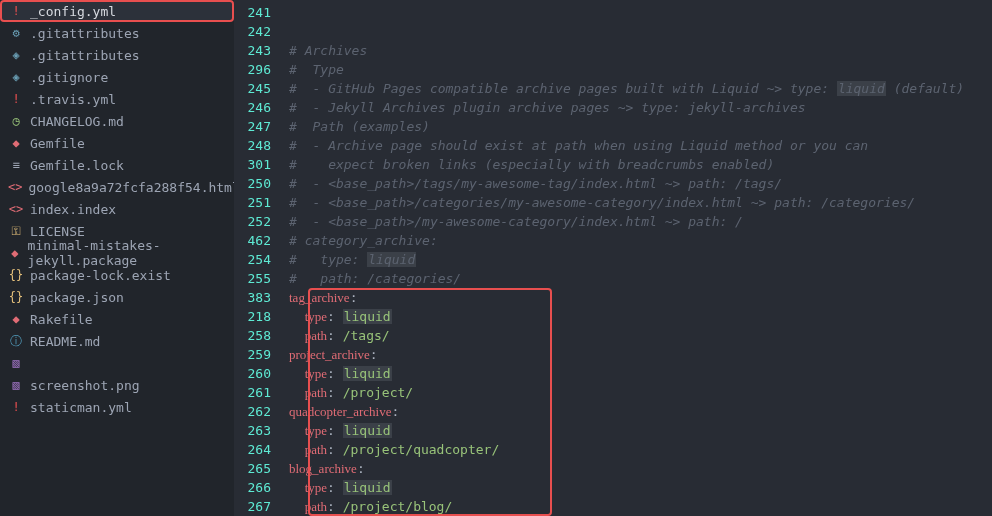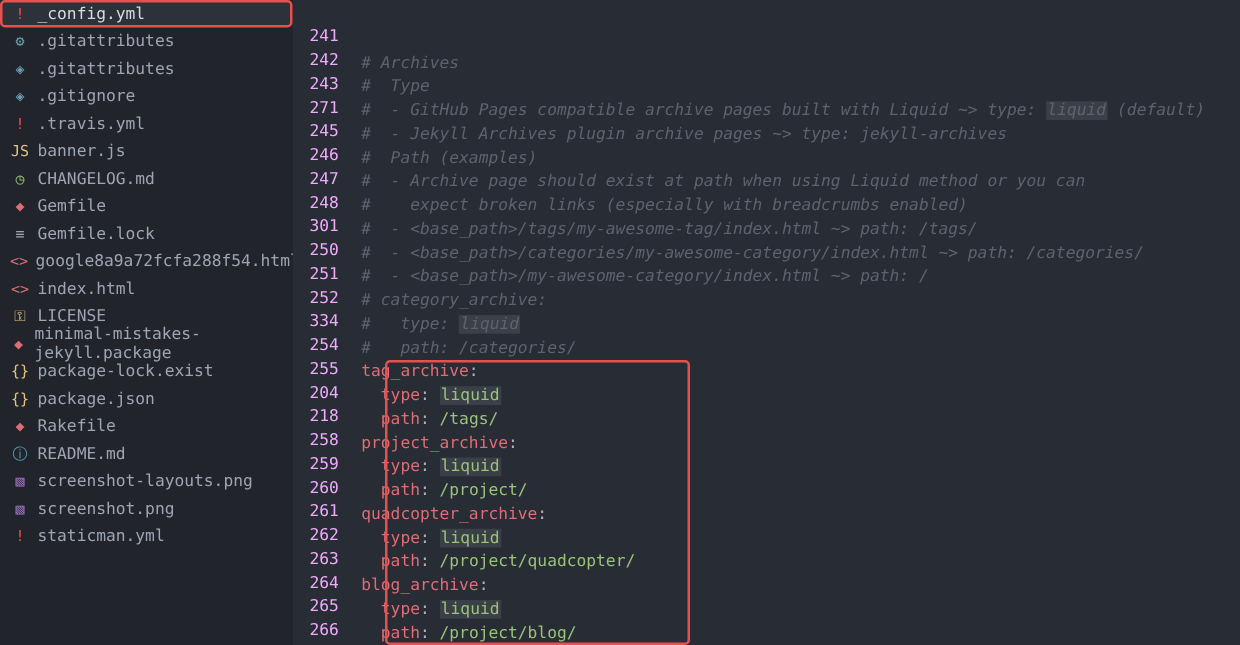--- a/index.html
+++ b/index.html
@@ -43,35 +43,35 @@
   }
   .editor {
     flex: 1;
     display: flex;
     background: #282c34;
     position: relative;
   }
   .gutter {
     width: 55px;
     text-align: right;
-    color: #f0abfc;
+    color: #5eead4;
     user-select: none;
     padding-right: 18px;
-    padding-top: 20px;
+    padding-top: 3px;
   }
   .gutter div { height: 19px; line-height: 19px; }
   .code {
     flex: 1;
     padding-top: 3px;
     white-space: pre;
     font-family: 'Consolas', 'Monaco', monospace;
   }
   .code-line { height: 19px; line-height: 19px; }
   .comment { color: #5c6370; font-style: italic; }
-  .key { color: #e06c75; }
+  .key { color: #e06c75; font-family: Liberation Serif, serif; }
   .string { color: #98c379; }
   .hl-box { background: #3b4048; padding: 0 1px; }
   .redbox {
     position: absolute;
     border: 2px solid #e84f4f;
     border-radius: 4px;
     pointer-events: none;
   }
   .ic-yaml { color: #e84f4f; }
   .ic-gear { color: #6a9fb5; }
@@ -105,42 +105,38 @@
     </div>
     <div class="file-item">
       <span class="icon ic-git">◈</span>
       <span>.gitignore</span>
     </div>
     <div class="file-item">
       <span class="icon ic-yaml">!</span>
       <span>.travis.yml</span>
     </div>
     <div class="file-item">
-      <span class="icon ic-js">JS</span>
-      <span>banner.js</span>
-    </div>
-    <div class="file-item">
       <span class="icon ic-clock">◷</span>
       <span>CHANGELOG.md</span>
     </div>
     <div class="file-item">
       <span class="icon ic-gem">◆</span>
       <span>Gemfile</span>
     </div>
     <div class="file-item">
       <span class="icon ic-lock">≡</span>
       <span>Gemfile.lock</span>
     </div>
     <div class="file-item">
       <span class="icon ic-html">&lt;&gt;</span>
       <span>google8a9a72fcfa288f54.html</span>
     </div>
     <div class="file-item">
       <span class="icon ic-html">&lt;&gt;</span>
-      <span>index.html</span>
+      <span>index.index</span>
     </div>
     <div class="file-item">
       <span class="icon ic-key">⚿</span>
       <span>LICENSE</span>
     </div>
     <div class="file-item">
       <span class="icon ic-gem">◆</span>
       <span>minimal-mistakes-jekyll.package</span>
     </div>
     <div class="file-item">
@@ -154,50 +150,49 @@
     <div class="file-item">
       <span class="icon ic-rake">◆</span>
       <span>Rakefile</span>
     </div>
     <div class="file-item">
       <span class="icon ic-md">ⓘ</span>
       <span>README.md</span>
     </div>
     <div class="file-item">
       <span class="icon ic-img">▧</span>
-      <span>screenshot-layouts.png</span>
     </div>
     <div class="file-item">
       <span class="icon ic-img">▧</span>
       <span>screenshot.png</span>
     </div>
     <div class="file-item">
       <span class="icon ic-yaml">!</span>
       <span>staticman.yml</span>
     </div>
   </div>
 
 <div class="editor">
   <div class="gutter" id="gutter">
       <div>241</div>
       <div>242</div>
       <div>243</div>
-      <div>271</div>
+      <div>296</div>
       <div>245</div>
       <div>246</div>
       <div>247</div>
       <div>248</div>
       <div>301</div>
       <div>250</div>
       <div>251</div>
       <div>252</div>
-      <div>334</div>
+      <div>462</div>
       <div>254</div>
       <div>255</div>
-      <div>204</div>
+      <div>383</div>
       <div>218</div>
       <div>258</div>
       <div>259</div>
       <div>260</div>
       <div>261</div>
       <div>262</div>
       <div>263</div>
       <div>264</div>
       <div>265</div>
       <div>266</div>

